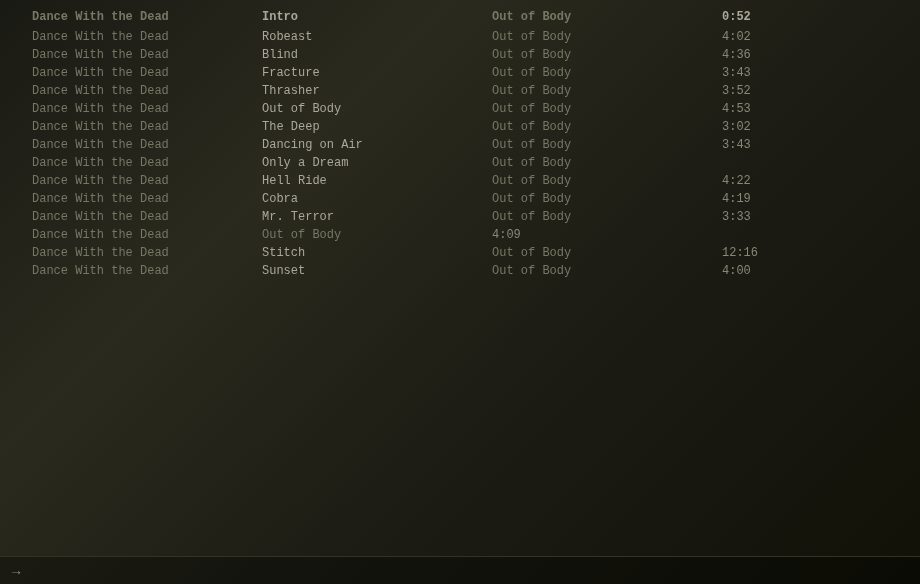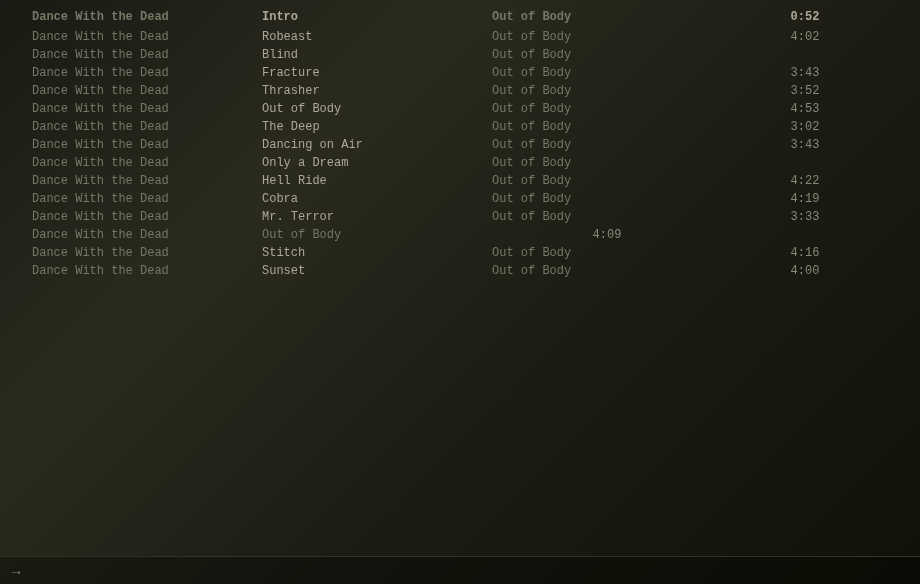--- a/index.html
+++ b/index.html
@@ -44,21 +44,21 @@
     .track-row .title {
       color: #aaa899;
       font-family: Liberation Mono, monospace;
     }
 
     .track-row .album {
       color: #777766;
     }
 
     .track-row .duration {
-      text-align: center;
+      text-align: left;
       color: #888877;
     }
 
     .track-row.header .duration {
       color: #aaa899;
     }
 
     .bottom-bar {
       position: absolute;
       bottom: 0;
@@ -90,20 +90,21 @@
     <div class="track-row">
     <span class="artist">Dance With the Dead</span>
     <span class="title">Robeast</span>
     <span class="album">Out of Body</span>
     <span class="duration">4:02</span>
   </div>
     <div class="track-row">
     <span class="artist">Dance With the Dead</span>
     <span class="title">Blind</span>
     <span class="album">Out of Body</span>
+    <span class="duration">4:36</span>
   </div>
     <div class="track-row">
     <span class="artist">Dance With the Dead</span>
     <span class="title">Fracture</span>
     <span class="album">Out of Body</span>
     <span class="duration">3:43</span>
   </div>
     <div class="track-row">
     <span class="artist">Dance With the Dead</span>
     <span class="title">Thrasher</span>
@@ -153,21 +154,21 @@
   </div>
     <div class="track-row">
     <span class="artist">Dance With the Dead</span>
     <span class="album">Out of Body</span>
     <span class="duration">4:09</span>
   </div>
     <div class="track-row">
     <span class="artist">Dance With the Dead</span>
     <span class="title">Stitch</span>
     <span class="album">Out of Body</span>
-    <span class="duration">4:16</span>
+    <span class="duration">12:16</span>
   </div>
     <div class="track-row">
     <span class="artist">Dance With the Dead</span>
     <span class="title">Sunset</span>
     <span class="album">Out of Body</span>
     <span class="duration">4:00</span>
   </div>
   </div>
 
 <div class="bottom-bar">

